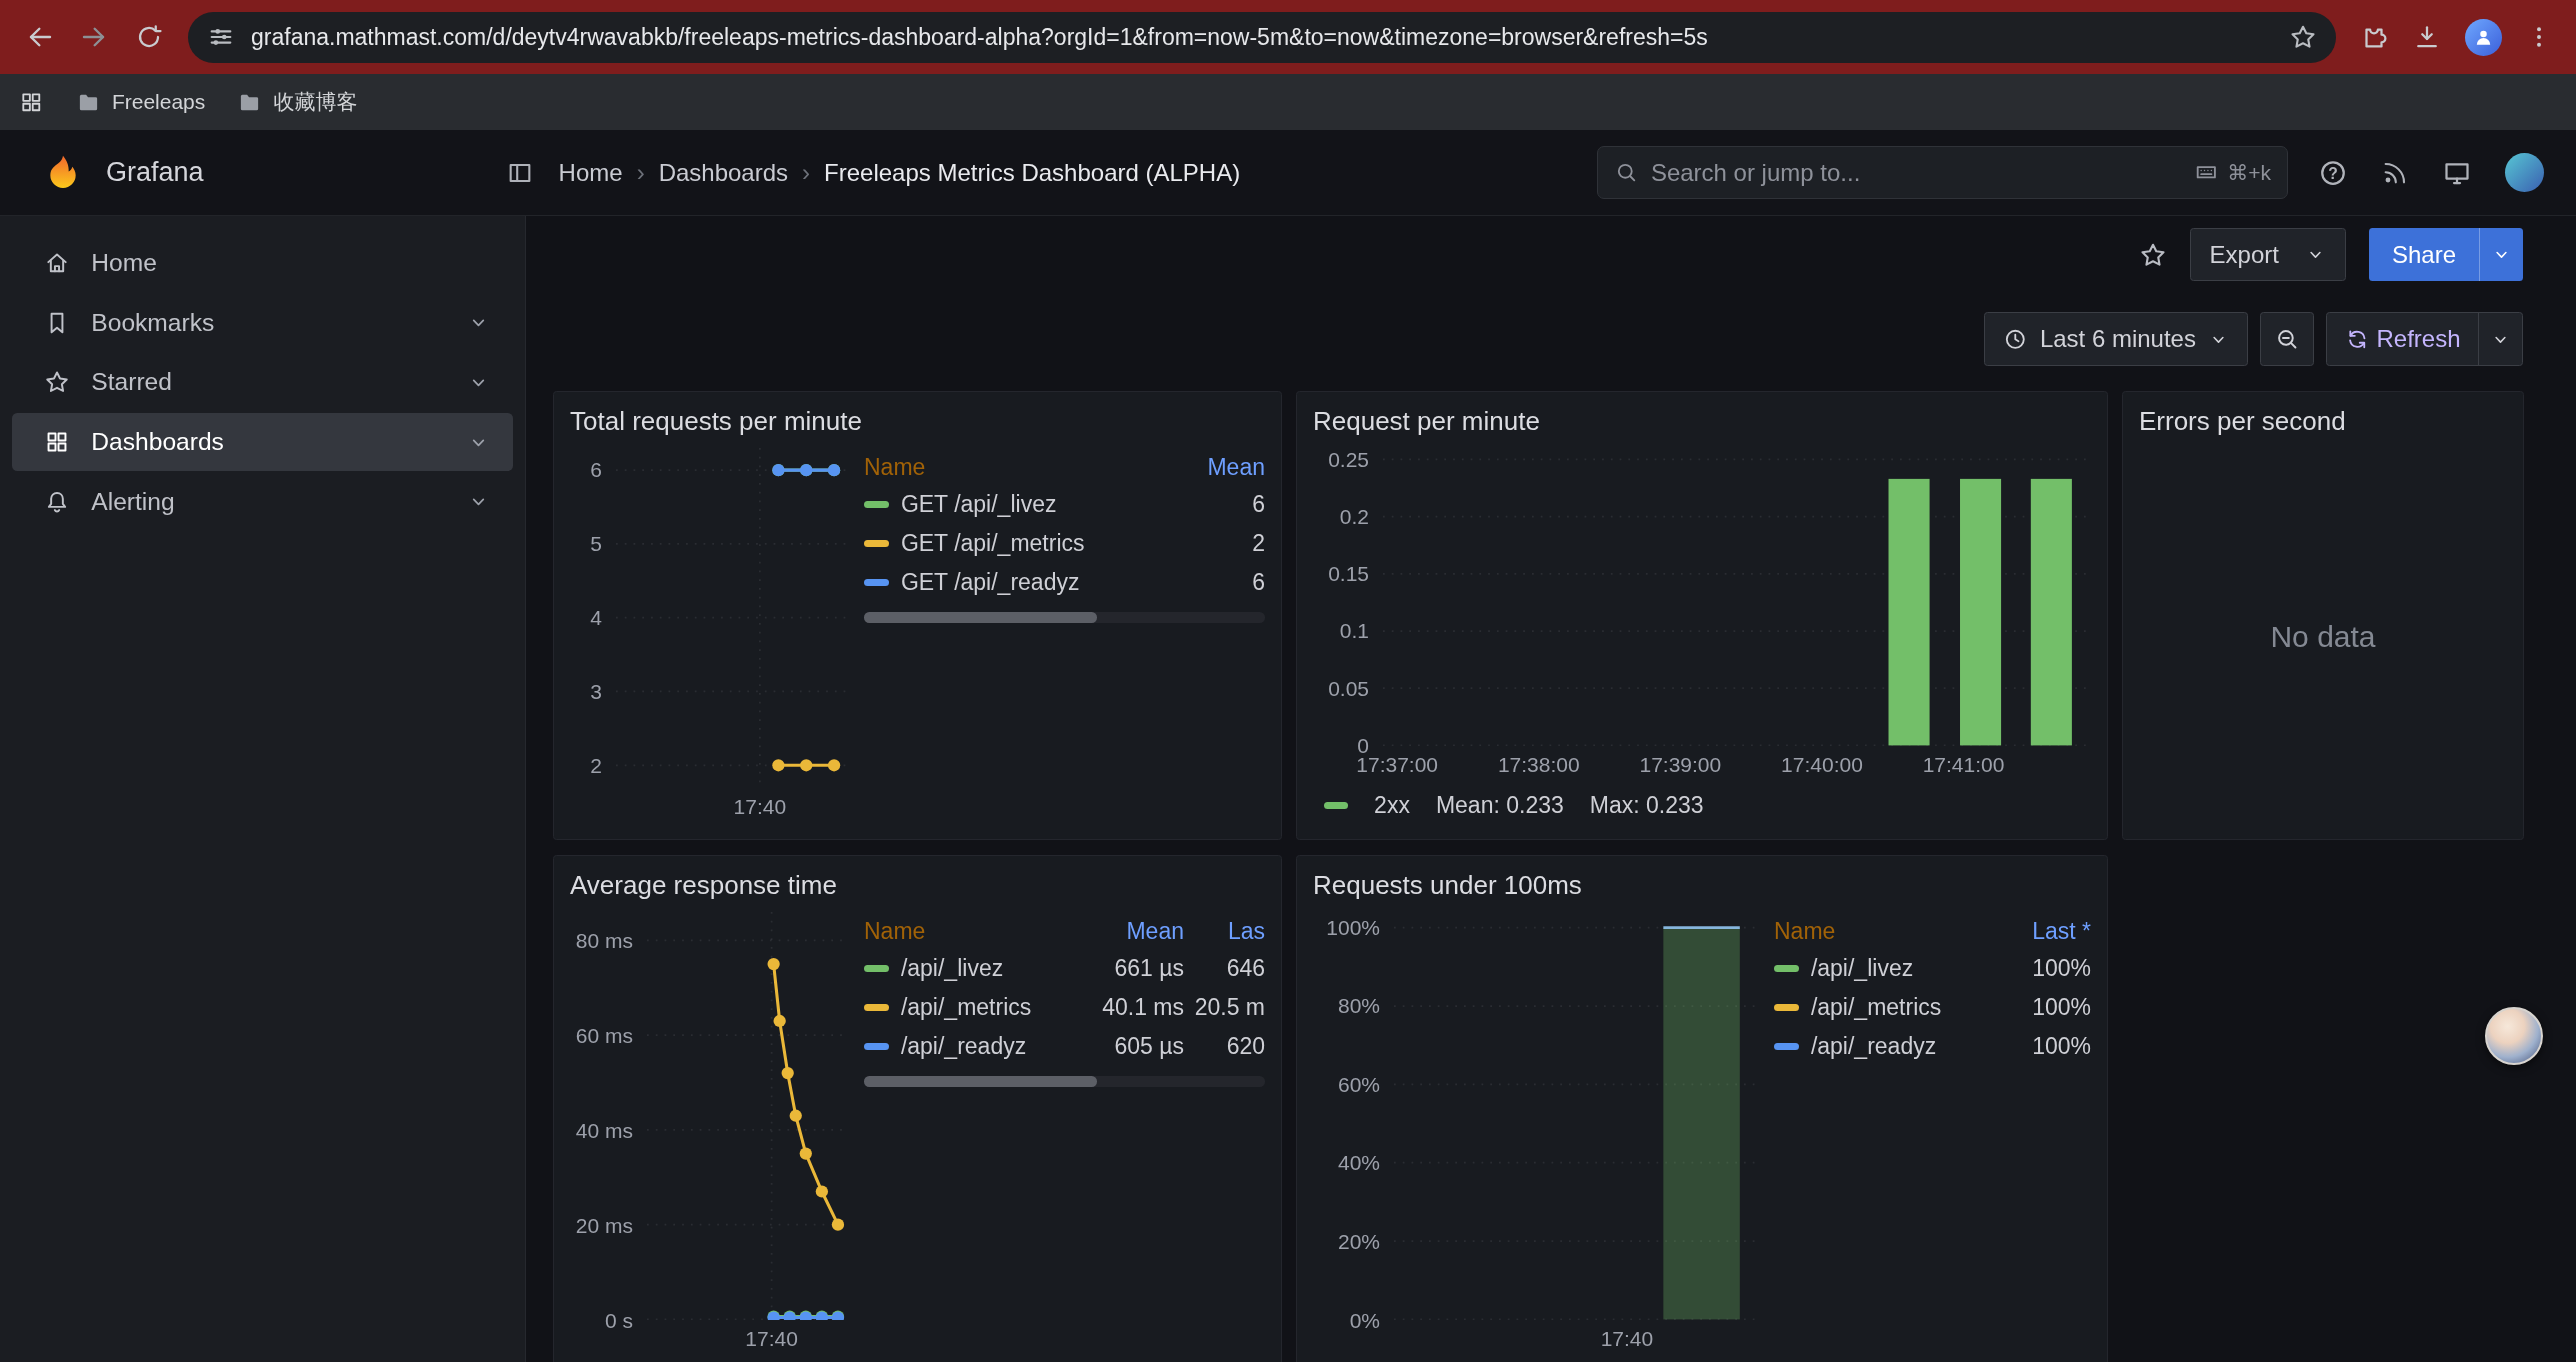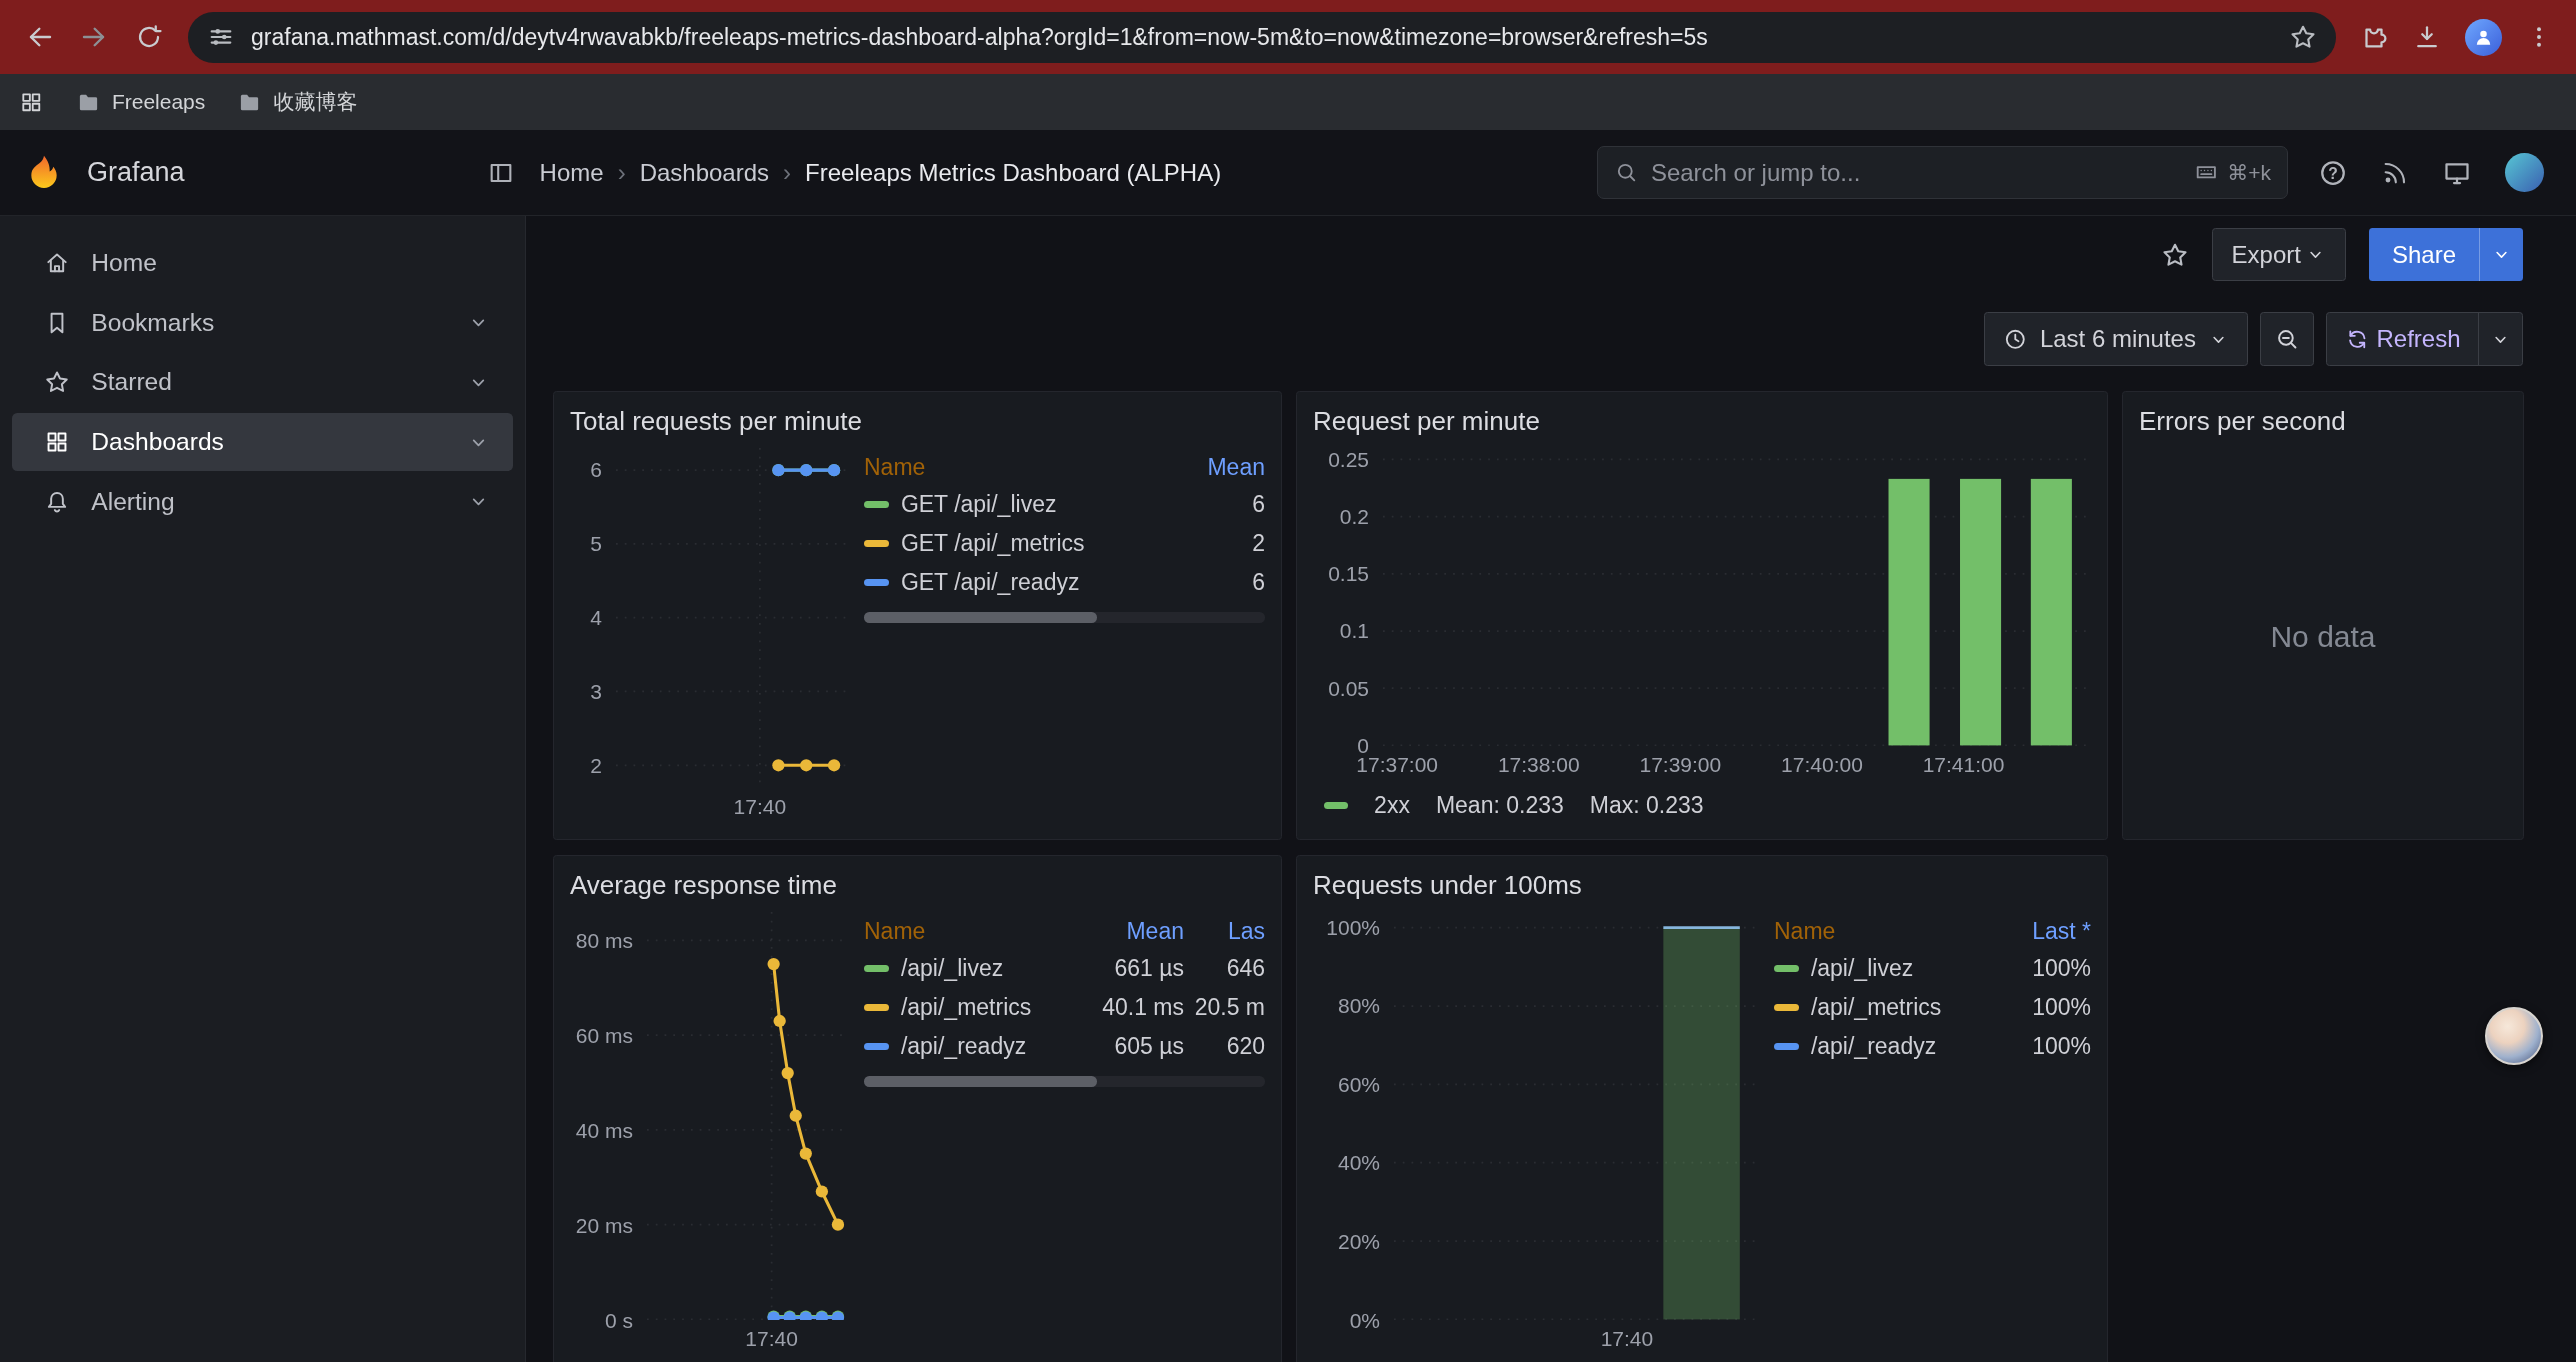--- a/index.html
+++ b/index.html
@@ -14,21 +14,21 @@
   .url-pill{flex:1;height:51px;min-width:0;background:#1d1f23;border-radius:25.4px;display:flex;align-items:center;padding:0 19px;margin:0 10.5px;gap:16px;color:#b9bcc1}
   .url-text{flex:1;font-size:23px;color:#e7e8eb;white-space:nowrap;overflow:hidden}
   .b-right{display:flex;align-items:center;gap:23px;padding:0 8.8px;color:#c9cbcf}
   .b-avatar{width:37px;height:37px;border-radius:50%;background:linear-gradient(135deg,#6fa8ff,#3b5fd9);display:flex;align-items:center;justify-content:center;color:#fff;flex:none}
   .b-bookmarks{position:absolute;top:74px;left:0;right:0;height:56px;background:#292c30;display:flex;align-items:center;padding:0 19px;gap:33px;font-size:21px;color:#d3d5d8;z-index:50}
   .bm-item{display:flex;align-items:center;gap:12.3px}
   .bm-item .folder-ic{color:#9b9fa6}
 
   
   .app{position:absolute;top:130px;left:0;right:0;bottom:0;background:#111217}
-  .gf-header{position:absolute;top:0;left:0;right:0;height:86px;display:flex;align-items:center;background:#121318;border-bottom:0.9px solid #222429;padding:0 32px 0 24px;z-index:10}
+  .gf-header{position:absolute;top:0;left:0;right:0;height:86px;display:flex;align-items:center;background:#121318;border-bottom:0.9px solid #222429;padding:0 32px 0 43px;z-index:10}
   .brand-zone{width:491px;flex:none;display:flex;align-items:center;gap:23px}
   .brand-text{font-size:27px;font-weight:500;color:#d5d6db}
   .dock-toggle{margin-left:auto;color:#aeb1b8;display:flex;cursor:pointer}
   .breadcrumbs{display:flex;align-items:center;gap:14px;font-size:24px;padding-left:24.6px;white-space:nowrap}
   .crumb{color:#c9cbd2;cursor:pointer}
   .crumb.current{color:#e9eaee}
   .crumb-sep{color:#6d717a}
   .searchbox{margin-left:auto;width:691px;height:53px;background:#1d2025;border:0.9px solid #2f3238;border-radius:7px;display:flex;align-items:center;padding:0 16px;gap:12.3px;color:#8e919a;flex:none}
   .searchbox input{flex:1;background:transparent;border:none;outline:none;font-size:24px;color:#dfe0e5;font-family:inherit;min-width:0}
   .searchbox input::placeholder{color:#8e919a}
@@ -36,21 +36,21 @@
   .hdr-icons{display:flex;align-items:center;gap:33px;padding-left:30px;color:#b0b3ba}
   .gf-avatar{width:39px;height:39px;border-radius:50%;background:linear-gradient(135deg,#57c7d4,#3a5fb0);flex:none}
 
   .sidebar{position:absolute;top:86px;left:0;width:526px;bottom:0;background:#1b1d22;border-right:0.9px solid #26282e;padding-top:16px;z-index:5}
   .nav-item{display:flex;align-items:center;height:58px;margin:1.8px 12.3px;padding:0 23px 0 32px;border-radius:5.3px;color:#c0c2c9;font-size:24.6px;gap:21px;cursor:pointer}
   .nav-item.active{background:#34373e;color:#fff}
   .nav-item .chev{margin-left:auto;color:#9da1ab;display:flex}
 
   .canvas{position:absolute;top:86px;left:526px;right:0;bottom:0;background:#111217;overflow:hidden}
   .actions-row{position:absolute;top:12.3px;right:53px;display:flex;align-items:center;gap:23px;color:#b9bcc3}
-  .btn{height:53px;display:inline-flex;align-items:center;gap:4px;padding:0 19px;border-radius:3.5px;font-size:24px;color:#d2d3d9;background:#202329;border:0.9px solid #3b3e45;cursor:pointer}
+  .btn{height:53px;display:inline-flex;align-items:center;gap:26px;padding:0 19px;border-radius:3.5px;font-size:24px;color:#d2d3d9;background:#202329;border:0.9px solid #3b3e45;cursor:pointer}
   .share-split{display:flex;border-radius:3.5px;overflow:hidden;cursor:pointer}
   .share-main{background:#3d71d9;color:#fff;height:53px;padding:0 23px;display:flex;align-items:center;gap:8.8px;font-size:24px;font-weight:500}
   .share-caret{background:#3d71d9;width:44px;border-left:0.9px solid rgba(255,255,255,.3);display:flex;align-items:center;justify-content:center;color:#fff}
   .time-row{position:absolute;top:96px;right:53px;display:flex;align-items:center;gap:12.3px}
   .tbtn{height:54px;background:#202329;border:0.9px solid #3b3e45;border-radius:3.5px;display:flex;align-items:center;gap:12.3px;padding:0 17.5px;color:#d2d3d9;font-size:24px;cursor:pointer}
   .tbtn.square{width:54px;justify-content:center;padding:0}
   .refresh-split{height:54px;display:flex;background:#202329;border:0.9px solid #3b3e45;border-radius:3.5px;overflow:hidden;cursor:pointer}
   .refresh-main{display:flex;align-items:center;gap:7px;padding:0 17.5px;font-size:24px;color:#c4b5fd}
   .refresh-caret{width:44px;border-left:0.9px solid #3b3e45;display:flex;align-items:center;justify-content:center;color:#d2d3d9}
 

